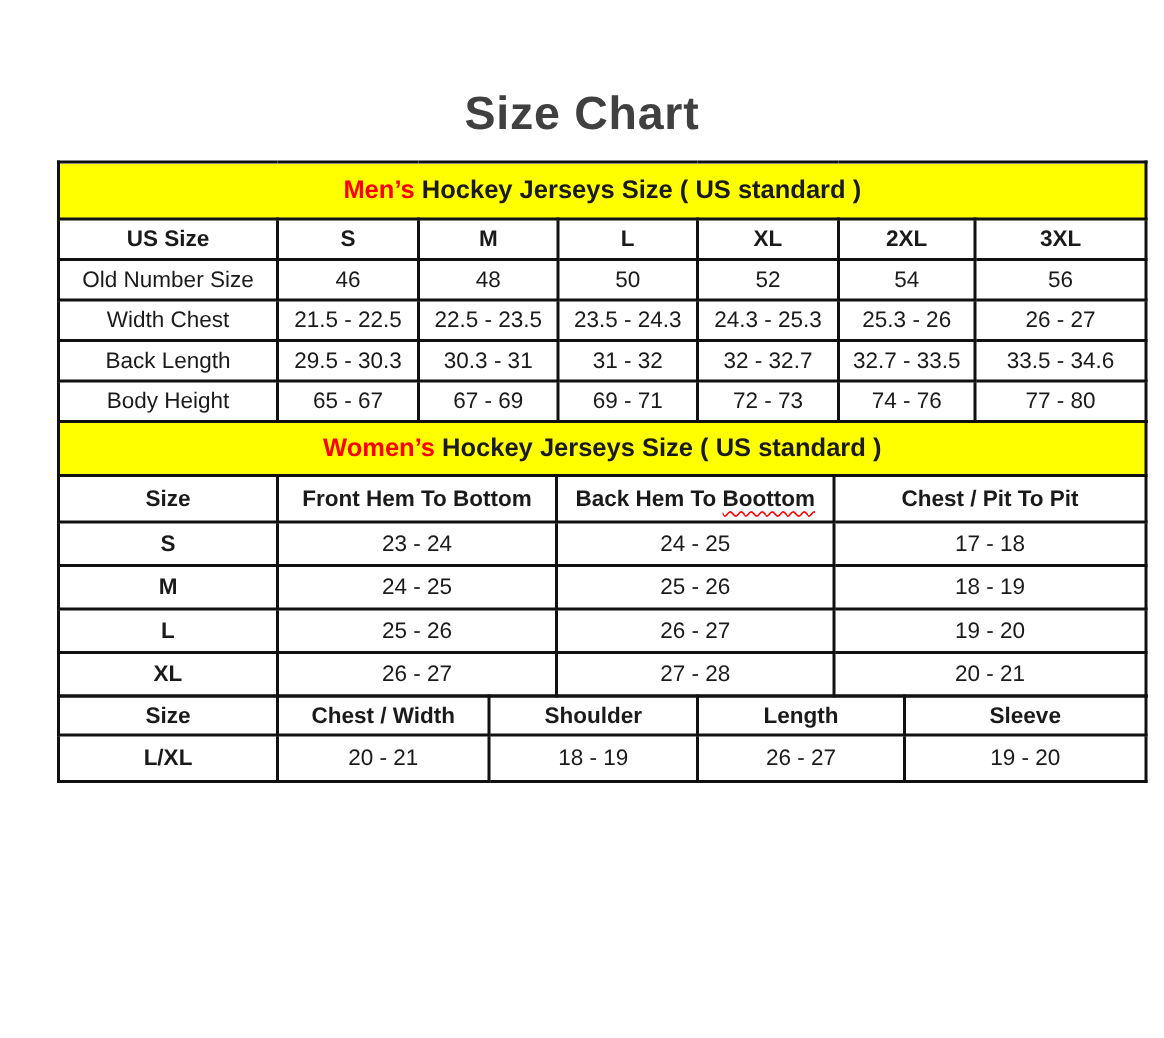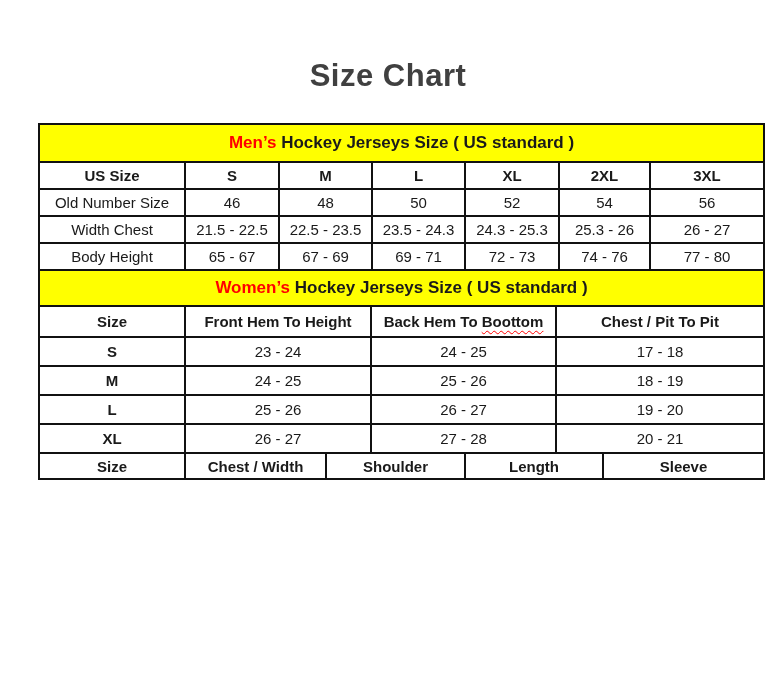--- a/index.html
+++ b/index.html
@@ -19,21 +19,21 @@
     margin: 58px 0 0 0;
     text-align: center;
     font-size: 31px;
     line-height: 36px;
     font-weight: bold;
     color: #404040;
     letter-spacing: 0.5px;
   }
   .tables-wrap {
     width: 725px;
-    margin: 29px 0 0 38px;
+    margin: 13px 0 0 38px;
   }
   table.size-table {
     border-collapse: collapse;
     table-layout: fixed;
     width: 725px;
   }
   table.size-table + table.size-table {
     margin-top: -2px;
   }
   .size-table td, .size-table th {
@@ -116,20 +116,29 @@
     <tr class="data-row">
       <td>Width Chest</td>
       <td>21.5 - 22.5</td>
       <td>22.5 - 23.5</td>
       <td>23.5 - 24.3</td>
       <td>24.3 - 25.3</td>
       <td>25.3 - 26</td>
       <td>26 - 27</td>
     </tr>
     <tr class="data-row">
+      <td>Back Length</td>
+      <td>29.5 - 30.3</td>
+      <td>30.3 - 31</td>
+      <td>31 - 32</td>
+      <td>32 - 32.7</td>
+      <td>32.7 - 33.5</td>
+      <td>33.5 - 34.6</td>
+    </tr>
+    <tr class="data-row">
       <td>Body Height</td>
       <td>65 - 67</td>
       <td>67 - 69</td>
       <td>69 - 71</td>
       <td>72 - 73</td>
       <td>74 - 76</td>
       <td>77 - 80</td>
     </tr>
   </tbody>
     </table>
@@ -140,21 +149,21 @@
         <col style="width:186px">
         <col style="width:185px">
         <col style="width:208px">
     </colgroup>
     <tbody>
         <tr class="banner-row">
       <td colspan="4"><span class="banner-highlight">Women’s</span><span> Hockey Jerseys Size ( US standard )</span></td>
     </tr>
     <tr class="header-row">
       <th>Size</th>
-      <th>Front Hem To Height</th>
+      <th>Front Hem To Bottom</th>
       <th><span>Back Hem To </span><span class="misspelled">Boottom</span></th>
       <th>Chest / Pit To Pit</th>
     </tr>
     <tr class="data-row">
       <th class="row-label">S</th>
       <td>23 - 24</td>
       <td>24 - 25</td>
       <td>17 - 18</td>
     </tr>
     <tr class="data-row">
@@ -187,16 +196,23 @@
         <col style="width:161px">
     </colgroup>
     <tbody>
     <tr class="header-row">
       <th>Size</th>
       <th>Chest / Width</th>
       <th>Shoulder</th>
       <th>Length</th>
       <th>Sleeve</th>
     </tr>
+    <tr class="data-row">
+      <th class="row-label">L/XL</th>
+      <td>20 - 21</td>
+      <td>18 - 19</td>
+      <td>26 - 27</td>
+      <td>19 - 20</td>
+    </tr>
   </tbody>
     </table>
 
 </div>
 
 </body></html>

